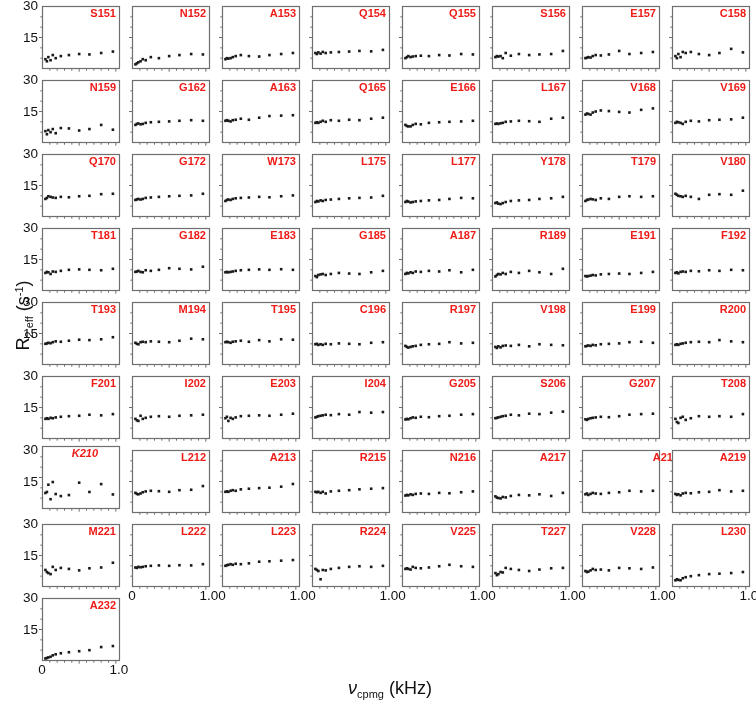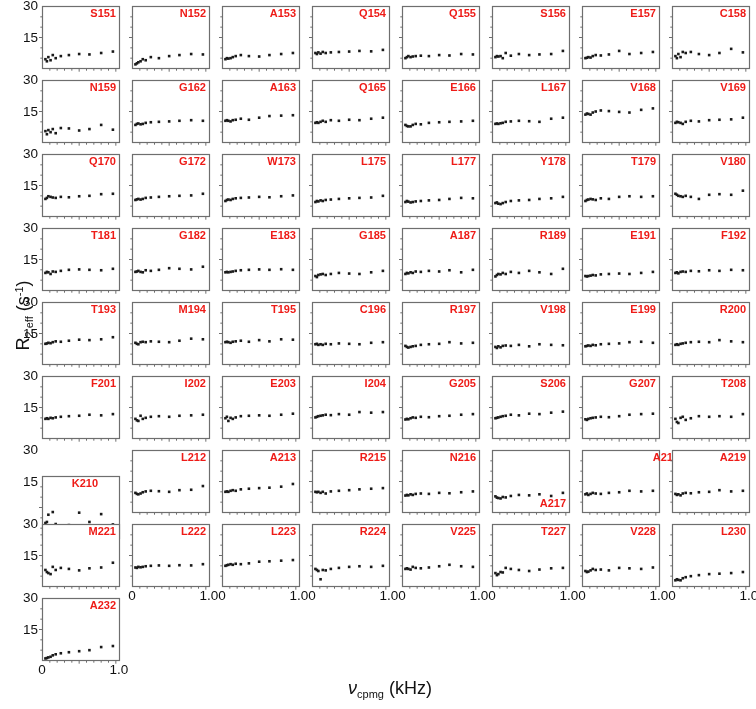--- a/index.html
+++ b/index.html
@@ -1609,21 +1609,21 @@
           <rect x="12.40" y="42.60" width="2.6" height="2.6" fill="#1a1a1a"></rect>
           <rect x="17.53" y="40.95" width="2.6" height="2.6" fill="#1a1a1a"></rect>
           <rect x="25.60" y="38.88" width="2.6" height="2.6" fill="#1a1a1a"></rect>
           <rect x="35.87" y="39.50" width="2.6" height="2.6" fill="#1a1a1a"></rect>
           <rect x="46.13" y="38.88" width="2.6" height="2.6" fill="#1a1a1a"></rect>
           <rect x="57.87" y="39.50" width="2.6" height="2.6" fill="#1a1a1a"></rect>
           <rect x="69.60" y="36.81" width="2.6" height="2.6" fill="#1a1a1a"></rect>
         </svg>
         <div class="res-label" style="color: rgb(238, 27, 23);">T208</div>
       </div>
-      <div class="panel" style="left: 42px; top: 476px; width: 60px; height: 63px;">
+      <div class="panel" style="left: 42px; top: 446px; width: 60px; height: 63px; font-style: italic;">
         <svg width="78" height="63">
           <rect x="0.5" y="0.5" width="77" height="62" fill="#ffffff" stroke="#6e6e6e" stroke-width="1.2"></rect>
           <line x1="7.833333333333333" y1="62.5" x2="7.833333333333333" y2="64.7" stroke="#6e6e6e" stroke-width="1"></line>
           <line x1="15.166666666666666" y1="62.5" x2="15.166666666666666" y2="64.7" stroke="#6e6e6e" stroke-width="1"></line>
           <line x1="22.500000000000004" y1="62.5" x2="22.500000000000004" y2="64.7" stroke="#6e6e6e" stroke-width="1"></line>
           <line x1="29.833333333333332" y1="62.5" x2="29.833333333333332" y2="64.7" stroke="#6e6e6e" stroke-width="1"></line>
           <line x1="37.166666666666664" y1="62.5" x2="37.166666666666664" y2="65.7" stroke="#6e6e6e" stroke-width="1"></line>
           <line x1="44.50000000000001" y1="62.5" x2="44.50000000000001" y2="64.7" stroke="#6e6e6e" stroke-width="1"></line>
           <line x1="51.833333333333336" y1="62.5" x2="51.833333333333336" y2="64.7" stroke="#6e6e6e" stroke-width="1"></line>
           <line x1="59.166666666666664" y1="62.5" x2="59.166666666666664" y2="64.7" stroke="#6e6e6e" stroke-width="1"></line>
@@ -1807,21 +1807,21 @@
           <rect x="7.27" y="47.15" width="2.6" height="2.6" fill="#1a1a1a"></rect>
           <rect x="9.47" y="45.70" width="2.6" height="2.6" fill="#1a1a1a"></rect>
           <rect x="12.40" y="46.11" width="2.6" height="2.6" fill="#1a1a1a"></rect>
           <rect x="17.53" y="44.67" width="2.6" height="2.6" fill="#1a1a1a"></rect>
           <rect x="25.60" y="43.63" width="2.6" height="2.6" fill="#1a1a1a"></rect>
           <rect x="35.87" y="44.05" width="2.6" height="2.6" fill="#1a1a1a"></rect>
           <rect x="46.13" y="43.01" width="2.6" height="2.6" fill="#1a1a1a"></rect>
           <rect x="57.87" y="44.67" width="2.6" height="2.6" fill="#1a1a1a"></rect>
           <rect x="69.60" y="41.57" width="2.6" height="2.6" fill="#1a1a1a"></rect>
         </svg>
-        <div class="res-label" style="color: rgb(238, 27, 23); margin-top: 46px;">A217</div>
+        <div class="res-label" style="color: rgb(238, 27, 23);">A217</div>
       </div>
       <div class="panel" style="left: 582px; top: 450px; width: 101px; height: 63px;">
         <svg width="78" height="63">
           <rect x="0.5" y="0.5" width="77" height="62" fill="#ffffff" stroke="#6e6e6e" stroke-width="1.2"></rect>
           <line x1="7.833333333333333" y1="62.5" x2="7.833333333333333" y2="64.7" stroke="#6e6e6e" stroke-width="1"></line>
           <line x1="15.166666666666666" y1="62.5" x2="15.166666666666666" y2="64.7" stroke="#6e6e6e" stroke-width="1"></line>
           <line x1="22.500000000000004" y1="62.5" x2="22.500000000000004" y2="64.7" stroke="#6e6e6e" stroke-width="1"></line>
           <line x1="29.833333333333332" y1="62.5" x2="29.833333333333332" y2="64.7" stroke="#6e6e6e" stroke-width="1"></line>
           <line x1="37.166666666666664" y1="62.5" x2="37.166666666666664" y2="65.7" stroke="#6e6e6e" stroke-width="1"></line>
           <line x1="44.50000000000001" y1="62.5" x2="44.50000000000001" y2="64.7" stroke="#6e6e6e" stroke-width="1"></line>

